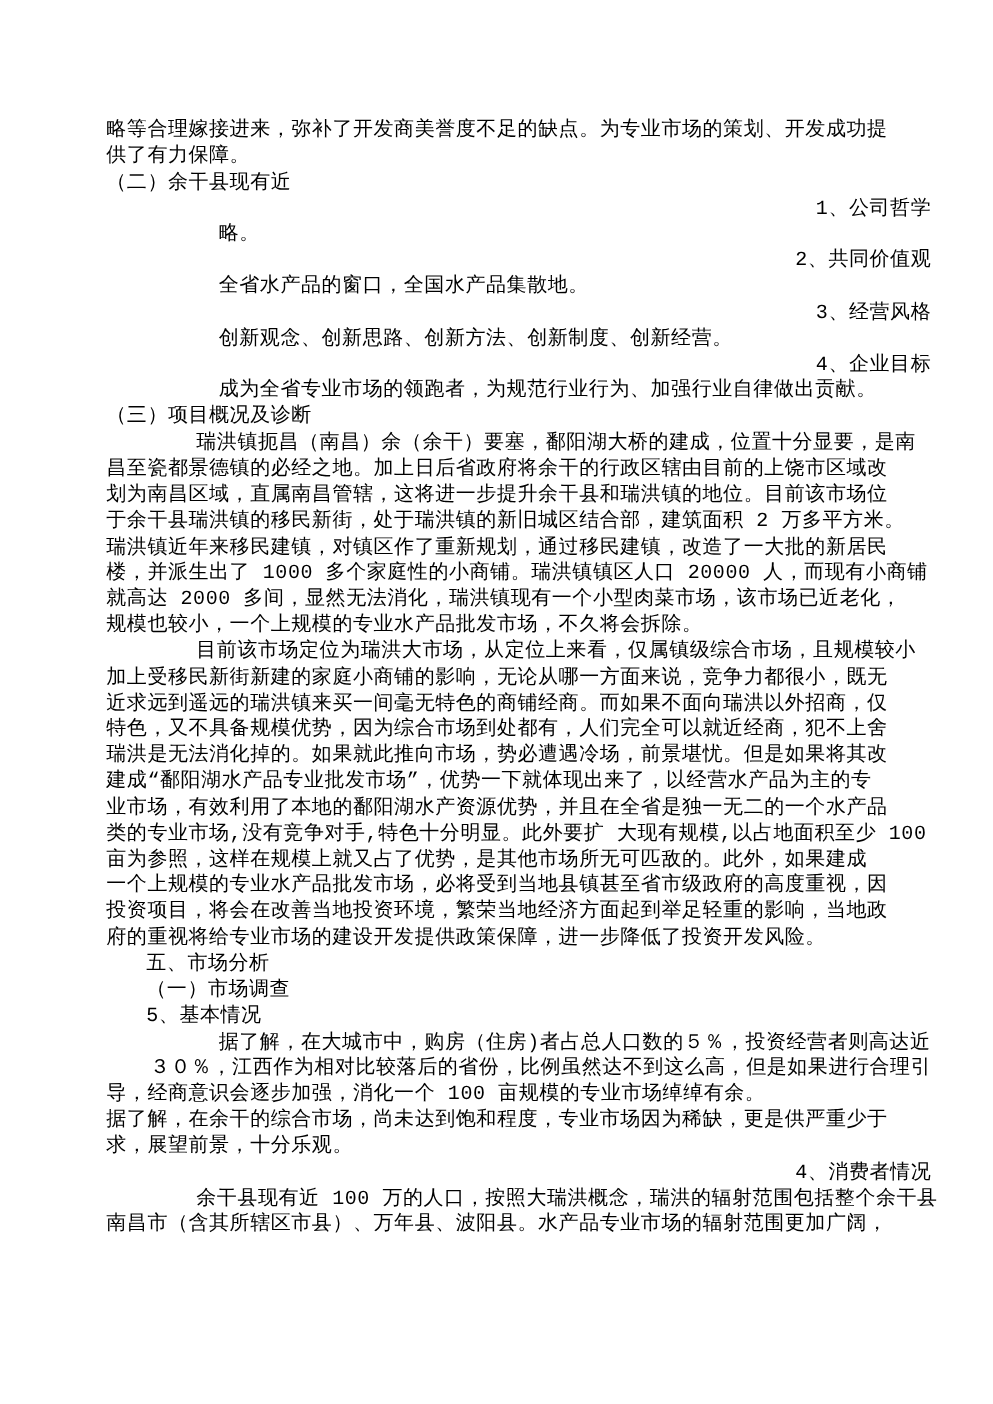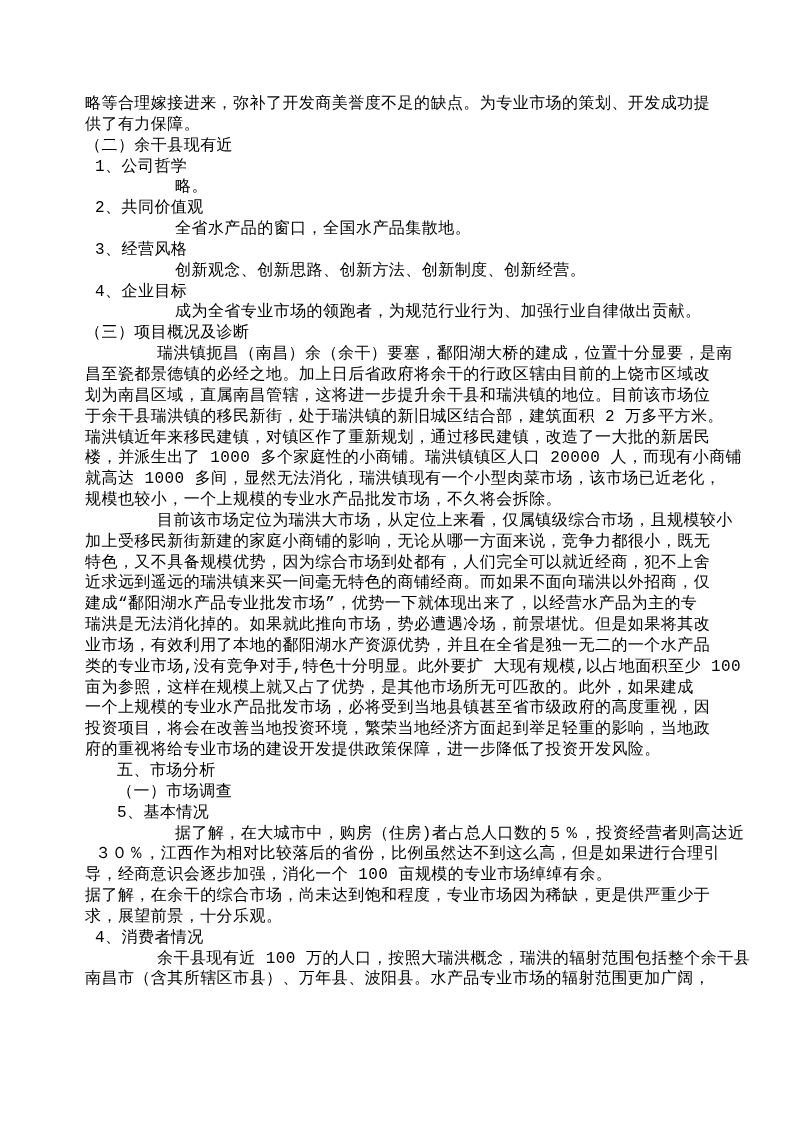--- a/index.html
+++ b/index.html
@@ -25,21 +25,21 @@
     white-space: pre;
     font-size: 16px;
     line-height: 20.85px;
     height: 20.85px;
     color: #000000;
     letter-spacing: 0.45px;
     font-family: Liberation Mono, monospace;
   }
   
   .ind-0 { margin-left: 0; }     
-  .ind-1 { margin-left: 10px; }  
+  .ind-1 { margin-left: 10px; text-align: right; }  
   .ind-2 { margin-left: 72px; }  
   .ind-3 { margin-left: 90px; }  
   .ind-4 { margin-left: 32px; }  
 </style>
 </head>
 <body>
 
 <div class="page">
   <div class="text-block" id="lines-container">
       <div class="line ind-0">略等合理嫁接进来，弥补了开发商美誉度不足的缺点。为专业市场的策划、开发成功提</div>
@@ -53,28 +53,28 @@
       <div class="line ind-3">创新观念、创新思路、创新方法、创新制度、创新经营。</div>
       <div class="line ind-1">4、企业目标</div>
       <div class="line ind-3">成为全省专业市场的领跑者，为规范行业行为、加强行业自律做出贡献。</div>
       <div class="line ind-0">（三）项目概况及诊断</div>
       <div class="line ind-2">瑞洪镇扼昌（南昌）余（余干）要塞，鄱阳湖大桥的建成，位置十分显要，是南</div>
       <div class="line ind-0">昌至瓷都景德镇的必经之地。加上日后省政府将余干的行政区辖由目前的上饶市区域改</div>
       <div class="line ind-0">划为南昌区域，直属南昌管辖，这将进一步提升余干县和瑞洪镇的地位。目前该市场位</div>
       <div class="line ind-0">于余干县瑞洪镇的移民新街，处于瑞洪镇的新旧城区结合部，建筑面积 2 万多平方米。</div>
       <div class="line ind-0">瑞洪镇近年来移民建镇，对镇区作了重新规划，通过移民建镇，改造了一大批的新居民</div>
       <div class="line ind-0">楼，并派生出了 1000 多个家庭性的小商铺。瑞洪镇镇区人口 20000 人，而现有小商铺</div>
-      <div class="line ind-0">就高达 1000 多间，显然无法消化，瑞洪镇现有一个小型肉菜市场，该市场已近老化，</div>
+      <div class="line ind-0">就高达 2000 多间，显然无法消化，瑞洪镇现有一个小型肉菜市场，该市场已近老化，</div>
       <div class="line ind-0">规模也较小，一个上规模的专业水产品批发市场，不久将会拆除。</div>
       <div class="line ind-2">目前该市场定位为瑞洪大市场，从定位上来看，仅属镇级综合市场，且规模较小</div>
       <div class="line ind-0">加上受移民新街新建的家庭小商铺的影响，无论从哪一方面来说，竞争力都很小，既无</div>
+      <div class="line ind-0">近求远到遥远的瑞洪镇来买一间毫无特色的商铺经商。而如果不面向瑞洪以外招商，仅</div>
       <div class="line ind-0">特色，又不具备规模优势，因为综合市场到处都有，人们完全可以就近经商，犯不上舍</div>
-      <div class="line ind-0">近求远到遥远的瑞洪镇来买一间毫无特色的商铺经商。而如果不面向瑞洪以外招商，仅</div>
+      <div class="line ind-0">瑞洪是无法消化掉的。如果就此推向市场，势必遭遇冷场，前景堪忧。但是如果将其改</div>
       <div class="line ind-0">建成“鄱阳湖水产品专业批发市场”，优势一下就体现出来了，以经营水产品为主的专</div>
-      <div class="line ind-0">瑞洪是无法消化掉的。如果就此推向市场，势必遭遇冷场，前景堪忧。但是如果将其改</div>
       <div class="line ind-0">业市场，有效利用了本地的鄱阳湖水产资源优势，并且在全省是独一无二的一个水产品</div>
       <div class="line ind-0">类的专业市场,没有竞争对手,特色十分明显。此外要扩 大现有规模,以占地面积至少 100</div>
       <div class="line ind-0">亩为参照，这样在规模上就又占了优势，是其他市场所无可匹敌的。此外，如果建成</div>
       <div class="line ind-0">一个上规模的专业水产品批发市场，必将受到当地县镇甚至省市级政府的高度重视，因</div>
       <div class="line ind-0">投资项目，将会在改善当地投资环境，繁荣当地经济方面起到举足轻重的影响，当地政</div>
       <div class="line ind-0">府的重视将给专业市场的建设开发提供政策保障，进一步降低了投资开发风险。</div>
       <div class="line ind-4">五、市场分析</div>
       <div class="line ind-4">（一）市场调查</div>
       <div class="line ind-4">5、基本情况</div>
       <div class="line ind-3">据了解，在大城市中，购房（住房)者占总人口数的５％，投资经营者则高达近</div>

